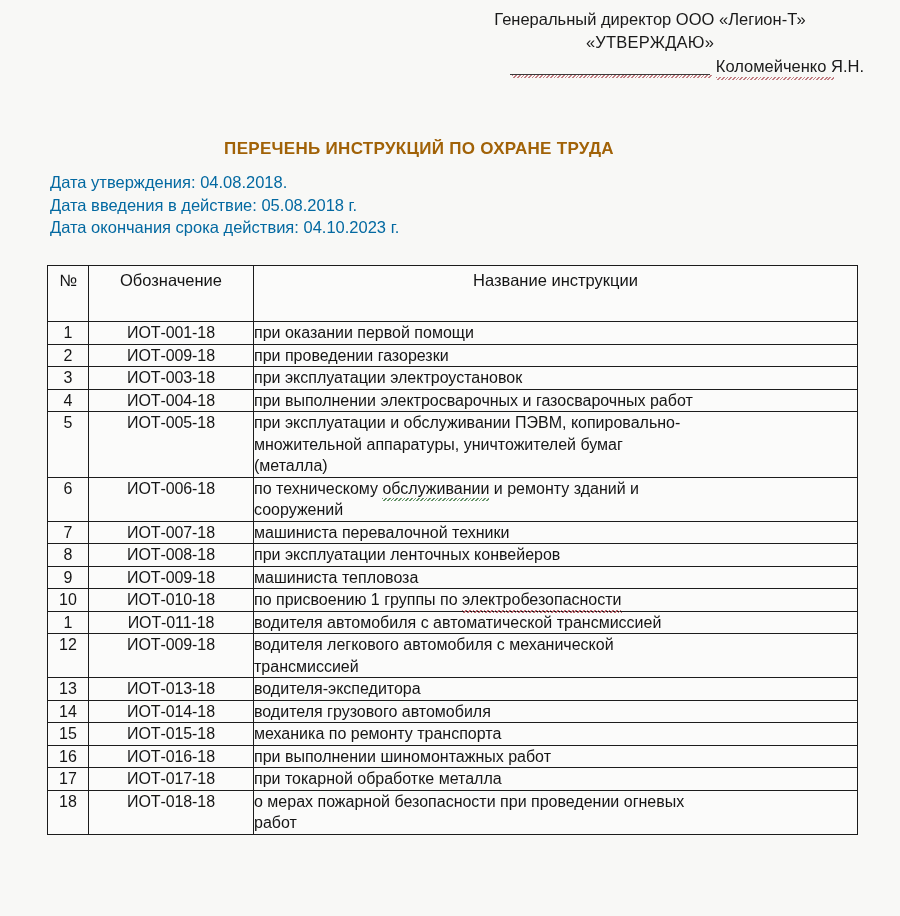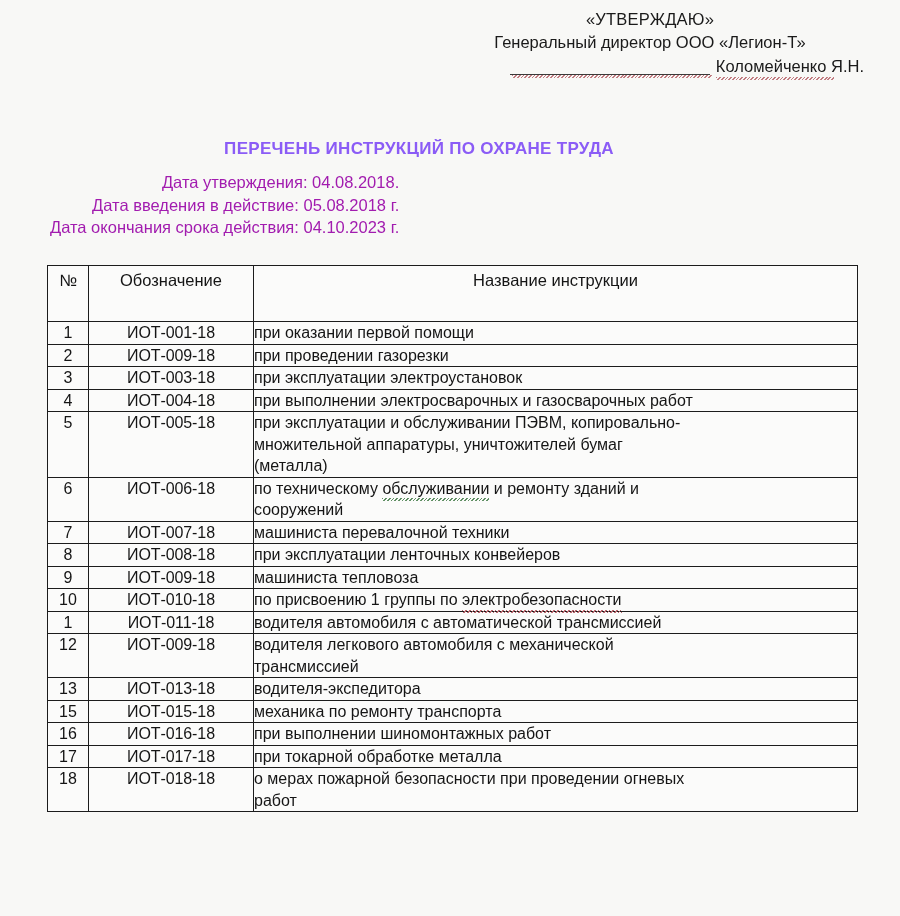--- a/index.html
+++ b/index.html
@@ -90,32 +90,31 @@
   
   .doc-title {
     position: absolute;
     left: 0;
     top: 139px;
     width: 838px;
     text-align: center;
     font-size: 17px;
     font-weight: bold;
     letter-spacing: .3px;
-    color: #8b5cf6;
+    color: #a16207;
   }
 
   
   .dates {
     position: absolute;
     left: 50px;
     top: 171px;
     font-size: 16.5px;
     line-height: 22.5px;
-    color: #a21caf;
-    text-align: right;
+    color: #0369a1;
   }
   .dates div { white-space: nowrap; }
 
   
   .tbl-wrap {
     position: absolute;
     left: 47px;
     top: 265px;
     width: 810px;
   }
@@ -188,22 +187,22 @@
     background-image: repeating-linear-gradient(135deg,
         #5f8f63 0px, #5f8f63 1.2px, transparent 1.2px, transparent 2.6px);
   }
 </style>
 </head>
 <body>
 
 <div class="page">
 
   <div class="approval">
+    <div class="approval-line">Генеральный директор ООО «Легион-Т»</div>
     <div class="approval-line approval-utv">«УТВЕРЖДАЮ»</div>
-    <div class="approval-line">Генеральный директор ООО «Легион-Т»</div>
     <div class="sign-row">
       <span class="sign-rule"></span>
       <span class="sign-name">Коломейченко Я.Н.</span>
     </div>
   </div>
 
   <div class="doc-title">ПЕРЕЧЕНЬ ИНСТРУКЦИЙ ПО ОХРАНЕ ТРУДА</div>
 
   <div class="dates">
     <div>Дата утверждения: 04.08.2018.</div>
@@ -315,20 +314,27 @@
             </td>
           </tr>
           <tr>
             <td class="c-num">13</td>
             <td class="c-code">ИОТ-013-18</td>
             <td class="c-name">
               <span class="ln">водителя-экспедитора</span>
             </td>
           </tr>
           <tr>
+            <td class="c-num">14</td>
+            <td class="c-code">ИОТ-014-18</td>
+            <td class="c-name">
+              <span class="ln">водителя грузового автомобиля</span>
+            </td>
+          </tr>
+          <tr>
             <td class="c-num">15</td>
             <td class="c-code">ИОТ-015-18</td>
             <td class="c-name">
               <span class="ln">механика по ремонту транспорта</span>
             </td>
           </tr>
           <tr>
             <td class="c-num">16</td>
             <td class="c-code">ИОТ-016-18</td>
             <td class="c-name">

